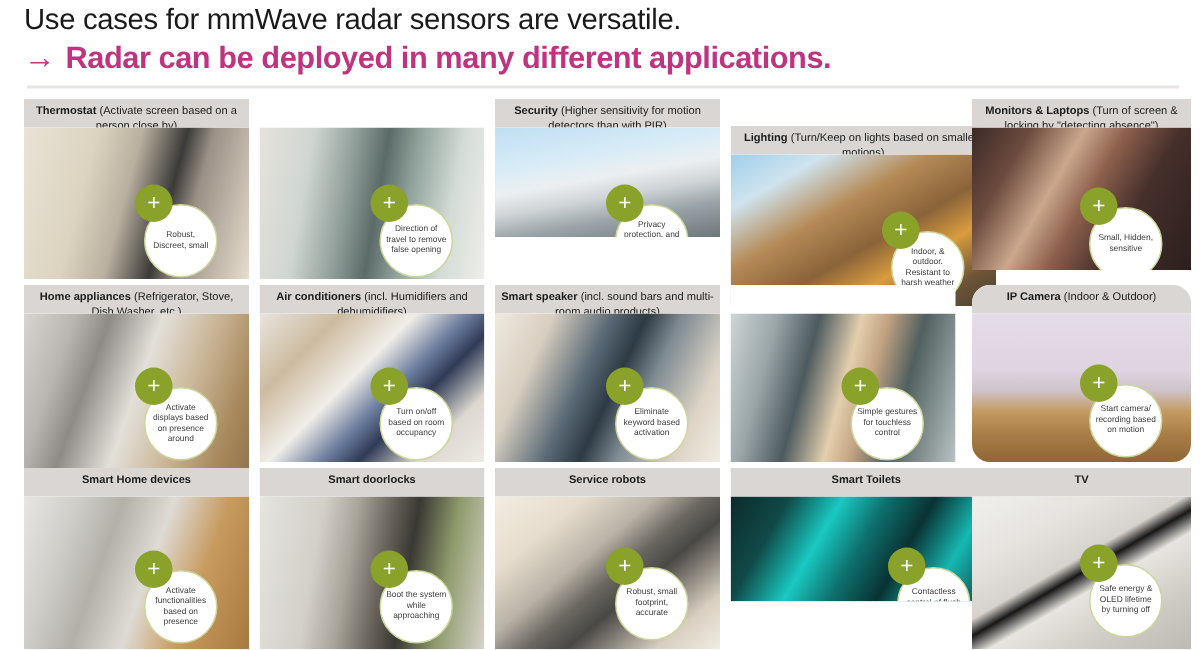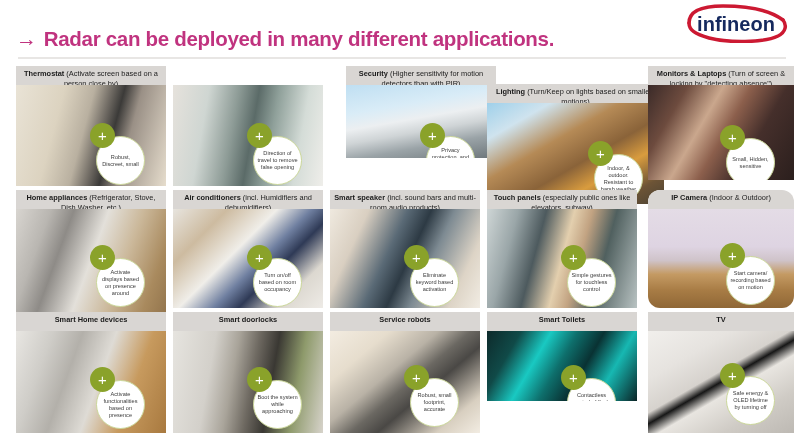--- a/index.html
+++ b/index.html
@@ -92,32 +92,26 @@
     color:#ffffff;
     display:flex;align-items:center;justify-content:center;
     font-size:15px;font-weight:300;line-height:1;
     z-index:2;
   }
 </style>
 </head>
 <body>
 
 <div class="header">
+  <div class="title-line1">Use cases for mmWave radar sensors are versatile.</div>
   <div class="title-line2">
     <span class="arrow-glyph">→</span>
     <span>Radar can be deployed in many different applications.</span>
   </div>
   <div class="header-rule"></div>
-  <div class="logo">
-    <svg viewBox="0 0 224 80" width="112" height="40" aria-hidden="true">
-      <path d="M18 40 C18 16 44 6 86 6 C140 6 182 16 206 34" fill="none" stroke="#cc1932" stroke-width="7" stroke-linecap="round"></path>
-      <path d="M206 34 C214 44 212 58 196 66 C166 80 96 80 58 70 C30 62 18 54 18 40" fill="none" stroke="#cc1932" stroke-width="7" stroke-linecap="round"></path>
-      <text x="112" y="55" text-anchor="middle" font-family="'Liberation Sans', sans-serif" font-size="40" font-weight="bold" fill="#15295e">infineon</text>
-    </svg>
-  </div>
 </div>
 
 <div class="grid">
     <div class="card" style="left: 16px; top: 4px; width: 150px; height: 120px;">
       <div class="card-header"><b>Thermostat</b><span> (Activate screen based on a person close by)</span></div>
       <div class="card-body">
         <div class="photo" style="background: linear-gradient(105deg, rgb(233, 227, 214) 0%, rgb(220, 211, 192) 28%, rgb(185, 176, 160) 45%, rgb(111, 106, 99) 55%, rgb(59, 58, 56) 62%, rgb(154, 144, 134) 72%, rgb(230, 221, 205) 100%);"></div>
         <div class="callout" style="right: 20px; top: 38px;">
           <div class="bubble">Robust, Discreet, small</div>
           <div class="plus">+</div>
@@ -126,21 +120,21 @@
     </div>
     <div class="card" style="left: 173px; top: 4px; width: 150px; height: 120px;">
       <div class="card-body">
         <div class="photo" style="background: linear-gradient(100deg, rgb(230, 226, 220) 0%, rgb(207, 214, 210) 22%, rgb(141, 155, 150) 40%, rgb(91, 107, 104) 52%, rgb(143, 160, 154) 64%, rgb(212, 220, 215) 82%, rgb(239, 238, 234) 100%);"></div>
         <div class="callout" style="right: 20px; top: 38px;">
           <div class="bubble">Direction of travel to remove false opening</div>
           <div class="plus">+</div>
         </div>
       </div>
     </div>
-    <div class="card" style="left: 330px; top: 4px; width: 150px; height: 92px; margin-left: 16px;">
+    <div class="card" style="left: 330px; top: 4px; width: 150px; height: 92px;">
       <div class="card-header"><b>Security</b><span> (Higher sensitivity for motion detectors than with PIR)</span></div>
       <div class="card-body">
         <div class="photo" style="background: linear-gradient(170deg, rgb(191, 223, 242) 0%, rgb(217, 236, 247) 30%, rgb(236, 239, 241) 46%, rgb(207, 212, 214) 60%, rgb(154, 163, 167) 76%, rgb(109, 118, 122) 100%);"></div>
         <div class="callout" style="right: 20px; top: 38px;">
           <div class="bubble">Privacy protection, and increased accuracy</div>
           <div class="plus">+</div>
         </div>
       </div>
     </div>
     <div class="card" style="left: 487px; top: 22px; width: 177px; height: 120px;">
@@ -187,21 +181,20 @@
       <div class="card-header"><b>Smart speaker</b><span> (incl. sound bars and multi-room audio products)</span></div>
       <div class="card-body">
         <div class="photo" style="background: linear-gradient(115deg, rgb(239, 233, 223) 0%, rgb(217, 207, 193) 20%, rgb(90, 106, 118) 40%, rgb(45, 58, 68) 52%, rgb(125, 138, 146) 64%, rgb(221, 212, 198) 84%, rgb(241, 236, 227) 100%);"></div>
         <div class="callout" style="right: 20px; top: 36px;">
           <div class="bubble">Eliminate keyword based activation</div>
           <div class="plus">+</div>
         </div>
       </div>
     </div>
     <div class="card" style="left: 487px; top: 128px; width: 150px; height: 118px;">
-      <div class="card-header"><b>Touch panels</b><span> (especially public ones like elevators, subway)</span></div>
       <div class="card-body">
         <div class="photo" style="background: linear-gradient(105deg, rgb(207, 214, 214) 0%, rgb(154, 166, 168) 18%, rgb(77, 90, 94) 34%, rgb(227, 207, 174) 50%, rgb(194, 163, 130) 60%, rgb(80, 96, 95) 74%, rgb(185, 195, 195) 100%);"></div>
         <div class="callout" style="right: 20px; top: 36px;">
           <div class="bubble">Simple gestures for touchless control</div>
           <div class="plus">+</div>
         </div>
       </div>
     </div>
     <div class="card" style="left: 648px; top: 128px; width: 146px; height: 118px; border-radius: 12px;">
       <div class="card-header"><b>IP Camera</b><span> (Indoor &amp; Outdoor)</span></div>
@@ -236,21 +229,21 @@
     <div class="card" style="left: 330px; top: 250px; width: 150px; height: 121px;">
       <div class="card-header"><b>Service robots</b></div>
       <div class="card-body">
         <div class="photo" style="background: linear-gradient(140deg, rgb(243, 236, 225) 0%, rgb(230, 221, 205) 22%, rgb(185, 178, 166) 40%, rgb(107, 104, 98) 52%, rgb(74, 72, 69) 62%, rgb(216, 207, 192) 84%, rgb(242, 236, 226) 100%);"></div>
         <div class="callout" style="right: 20px; top: 34px;">
           <div class="bubble">Robust, small footprint, accurate</div>
           <div class="plus">+</div>
         </div>
       </div>
     </div>
-    <div class="card" style="left: 487px; top: 250px; width: 150px; height: 89px;">
+    <div class="card" style="left: 487px; top: 250px; width: 150px; height: 89px; padding-left: 31px;">
       <div class="card-header"><b>Smart Toilets</b></div>
       <div class="card-body">
         <div class="photo" style="background: linear-gradient(120deg, rgb(13, 42, 43) 0%, rgb(16, 74, 72) 18%, rgb(25, 201, 194) 34%, rgb(14, 111, 108) 48%, rgb(9, 50, 51) 62%, rgb(23, 184, 178) 78%, rgb(10, 36, 38) 100%);"></div>
         <div class="callout" style="right: 20px; top: 34px;">
           <div class="bubble">Contactless control of flush and toilet seat</div>
           <div class="plus">+</div>
         </div>
       </div>
     </div>
     <div class="card" style="left: 648px; top: 250px; width: 146px; height: 121px;">

